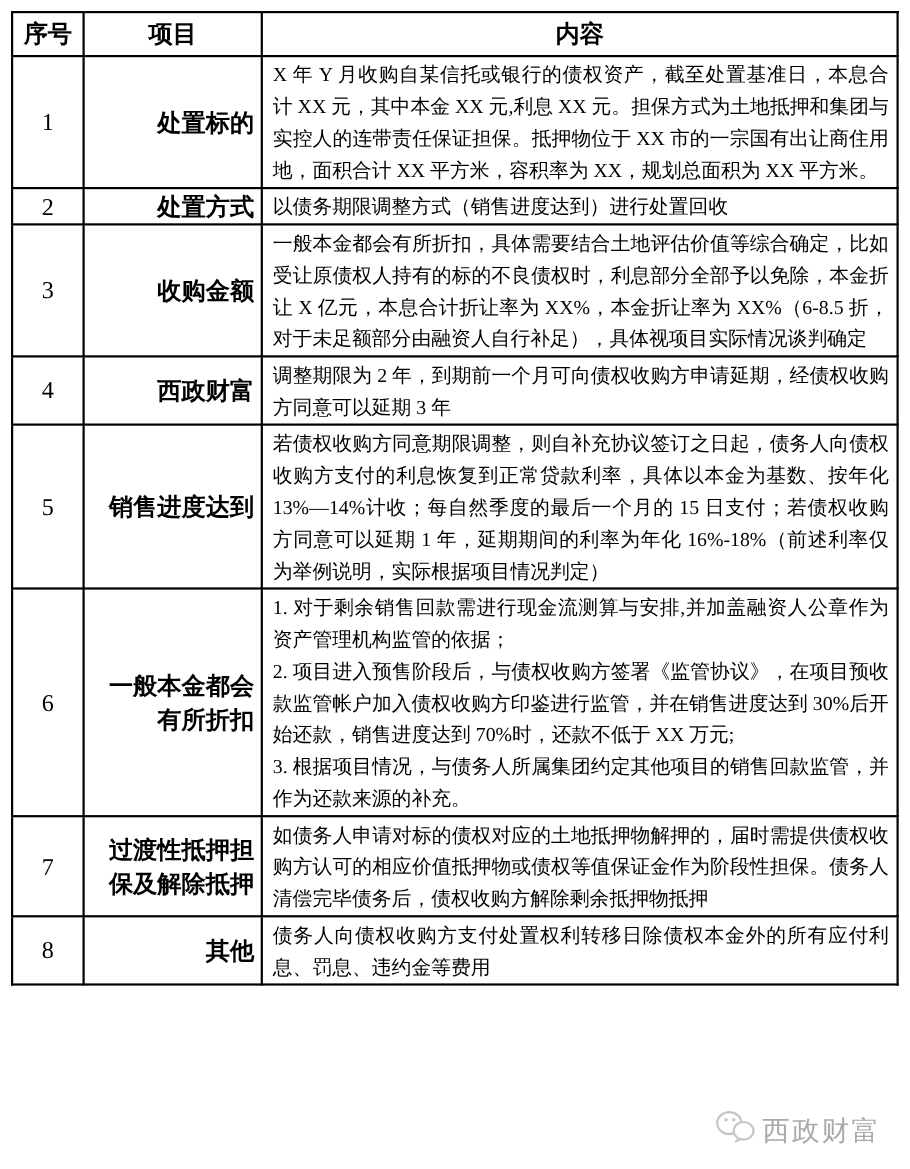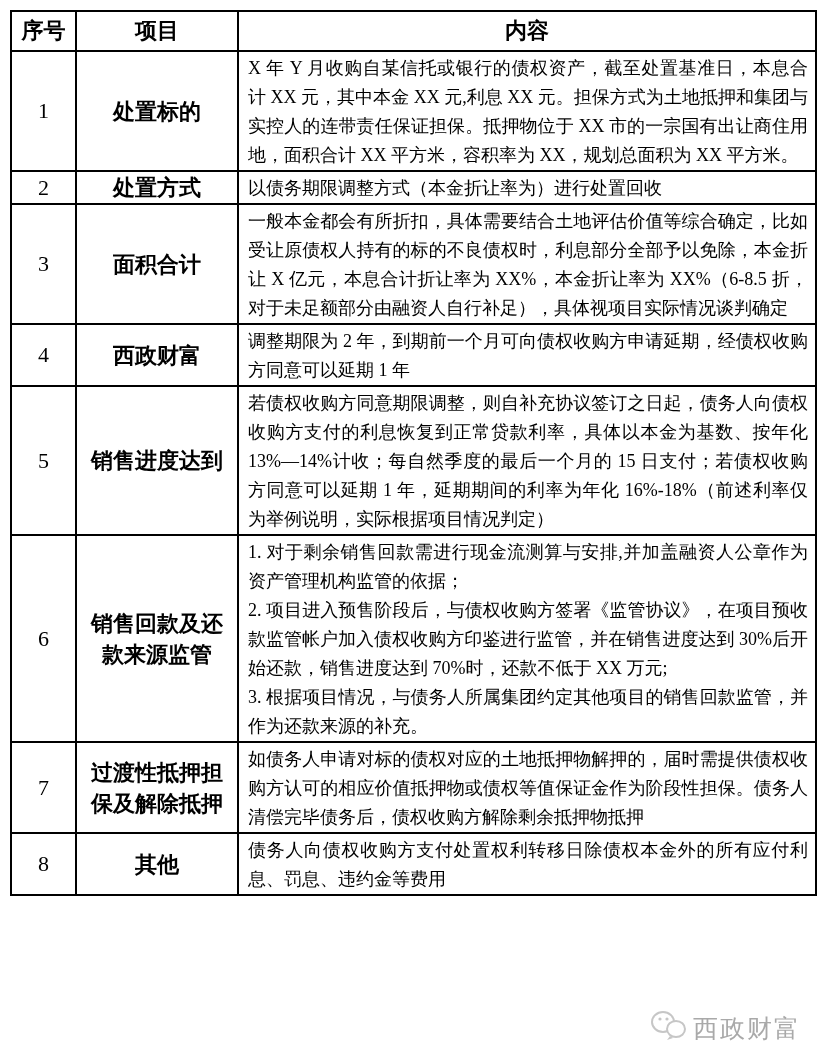--- a/index.html
+++ b/index.html
@@ -42,21 +42,21 @@
     padding: 1px 2px;
     line-height: 28px;
   }
   td.no-cell {
     text-align: center;
     vertical-align: middle;
     font-size: 22px;
     padding: 0;
   }
   td.item-cell {
-    text-align: center;
+    text-align: right;
     vertical-align: middle;
     font-size: 22px;
     font-weight: bold;
     line-height: 31px;
     padding: 0 6px;
   }
   td.content-cell {
     vertical-align: middle;
     font-size: 18px;
     line-height: 29px;
@@ -102,40 +102,40 @@
     </thead>
     <tbody>
       <tr>
         <td class="no-cell">1</td>
         <td class="item-cell">处置标的</td>
         <td class="content-cell">X 年 Y 月收购自某信托或银行的债权资产，截至处置基准日，本息合计 XX 元，其中本金 XX 元,利息 XX 元。担保方式为土地抵押和集团与实控人的连带责任保证担保。抵押物位于 XX 市的一宗国有出让商住用地，面积合计 XX 平方米，容积率为 XX，规划总面积为 XX 平方米。</td>
       </tr>
       <tr>
         <td class="no-cell">2</td>
         <td class="item-cell">处置方式</td>
-        <td class="content-cell">以债务期限调整方式（本金折让率为）进行处置回收</td>
+        <td class="content-cell">以债务期限调整方式（销售进度达到）进行处置回收</td>
       </tr>
       <tr>
         <td class="no-cell">3</td>
-        <td class="item-cell">面积合计</td>
+        <td class="item-cell">收购金额</td>
         <td class="content-cell">一般本金都会有所折扣，具体需要结合土地评估价值等综合确定，比如受让原债权人持有的标的不良债权时，利息部分全部予以免除，本金折让 X 亿元，本息合计折让率为 XX%，本金折让率为 XX%（6-8.5 折，对于未足额部分由融资人自行补足），具体视项目实际情况谈判确定</td>
       </tr>
       <tr>
         <td class="no-cell">4</td>
         <td class="item-cell">西政财富</td>
-        <td class="content-cell">调整期限为 2 年，到期前一个月可向债权收购方申请延期，经债权收购方同意可以延期 1 年</td>
+        <td class="content-cell">调整期限为 2 年，到期前一个月可向债权收购方申请延期，经债权收购方同意可以延期 3 年</td>
       </tr>
       <tr>
         <td class="no-cell">5</td>
         <td class="item-cell">销售进度达到</td>
         <td class="content-cell">若债权收购方同意期限调整，则自补充协议签订之日起，债务人向债权收购方支付的利息恢复到正常贷款利率，具体以本金为基数、按年化 13%—14%计收；每自然季度的最后一个月的 15 日支付；若债权收购方同意可以延期 1 年，延期期间的利率为年化 16%-18%（前述利率仅为举例说明，实际根据项目情况判定）</td>
       </tr>
       <tr>
         <td class="no-cell">6</td>
-        <td class="item-cell">销售回款及还款来源监管</td>
+        <td class="item-cell">一般本金都会有所折扣</td>
         <td class="content-cell">1.  对于剩余销售回款需进行现金流测算与安排,并加盖融资人公章作为资产管理机构监管的依据；
 2. 项目进入预售阶段后，与债权收购方签署《监管协议》，在项目预收款监管帐户加入债权收购方印鉴进行监管，并在销售进度达到 30%后开始还款，销售进度达到 70%时，还款不低于 XX 万元;
 3. 根据项目情况，与债务人所属集团约定其他项目的销售回款监管，并作为还款来源的补充。</td>
       </tr>
       <tr>
         <td class="no-cell">7</td>
         <td class="item-cell">过渡性抵押担保及解除抵押</td>
         <td class="content-cell">如债务人申请对标的债权对应的土地抵押物解押的，届时需提供债权收购方认可的相应价值抵押物或债权等值保证金作为阶段性担保。债务人清偿完毕债务后，债权收购方解除剩余抵押物抵押</td>
       </tr>
       <tr>

